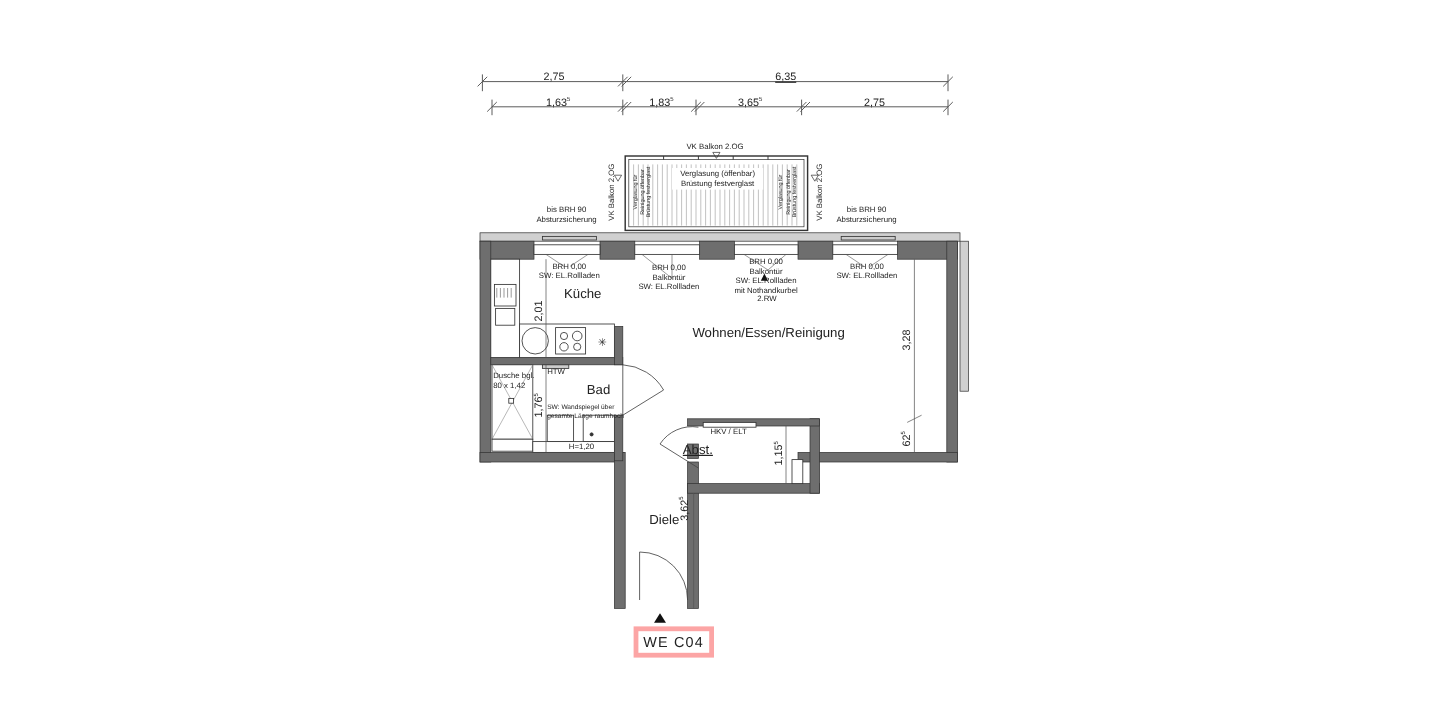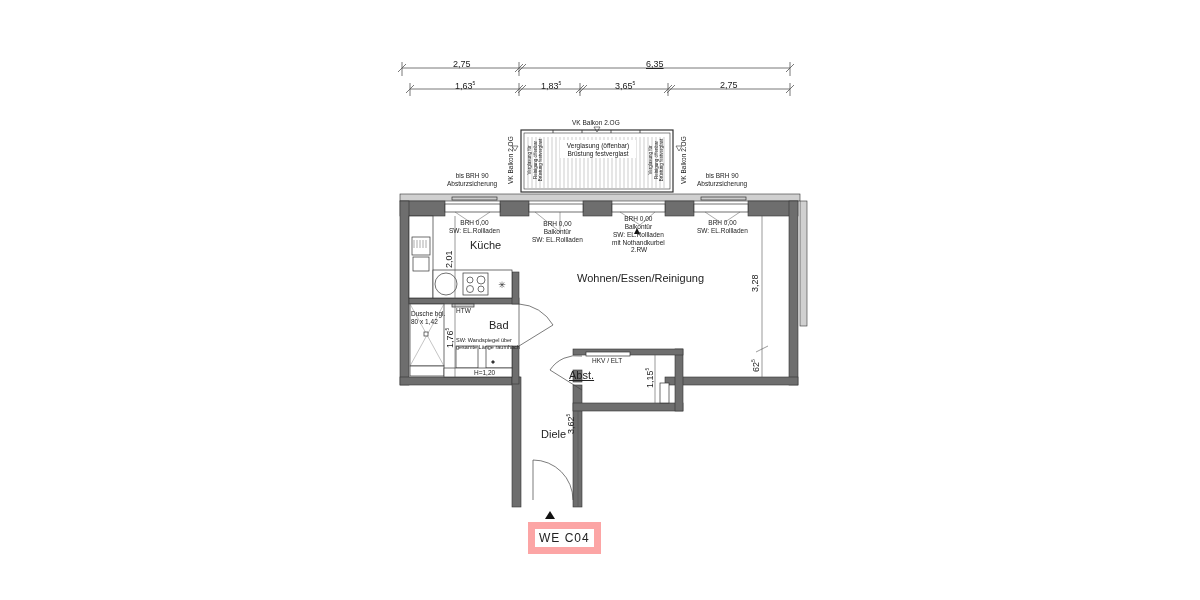--- a/index.html
+++ b/index.html
@@ -3,21 +3,21 @@
 <meta charset="utf-8">
 <style>
   html,body{margin:0;padding:0;background:#ffffff;}
   body{width:1200px;height:600px;position:relative;overflow:hidden;font-family:"Liberation Sans",sans-serif;color:#222;}
   #plan{position:absolute;left:0;top:0;width:1200px;height:600px;}
   .lbl{position:absolute;white-space:nowrap;color:#222;line-height:1;}
   .room{font-size:11px;}
   .small{font-size:6.5px;text-align:center;line-height:1.25;}
   .dim{font-size:9px;}
   .vert{transform-origin:left top;transform:rotate(-90deg);}
-  .tag{position:absolute;border:7px solid #fca5a5;background:#fff;font-size:12px;padding:2px 4px;letter-spacing:1px;}
+  .tag{position:absolute;border:4px solid #fca5a5;background:#fff;font-size:12px;padding:2px 4px;letter-spacing:1px;}
   sup{font-size:5px;}
 </style>
 </head>
 <body>
 
 <svg id="plan" viewBox="0 0 1200 600" xmlns="http://www.w3.org/2000/svg">
 
   <g stroke="#555" stroke-width="0.8" fill="none">
     <line x1="402" y1="68" x2="790" y2="68"></line>
     <line x1="402" y1="62" x2="402" y2="76"></line>

